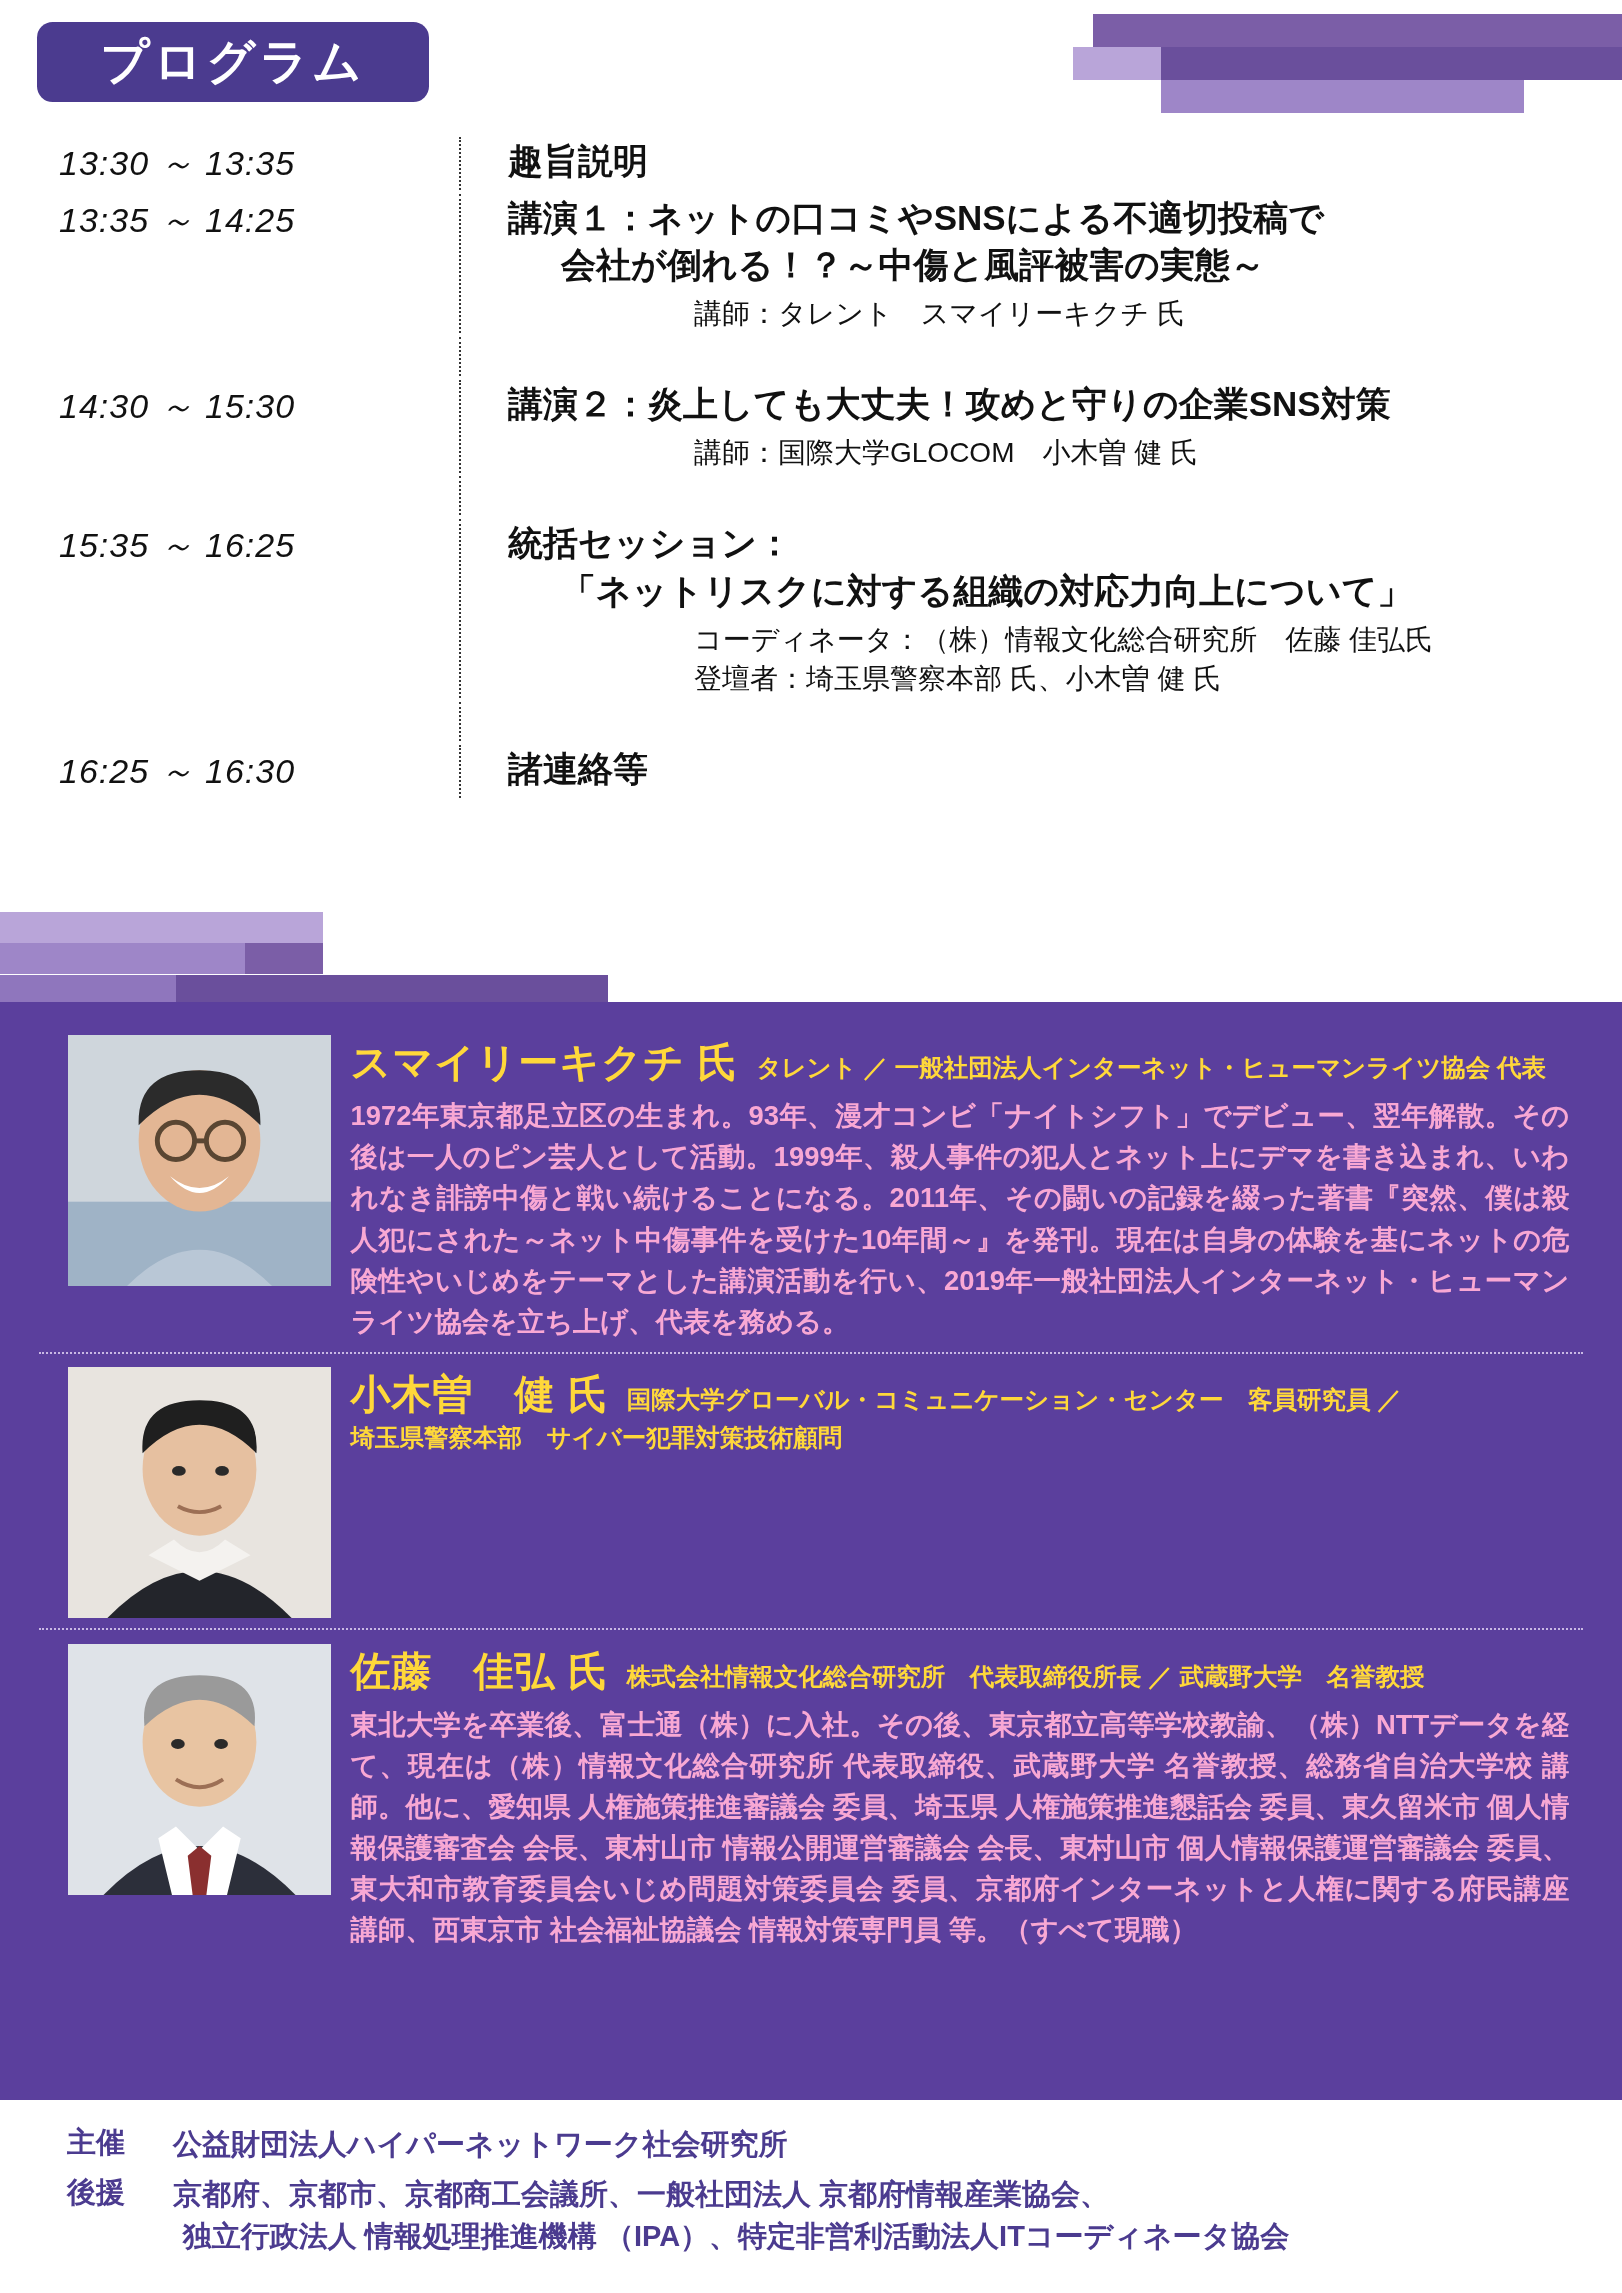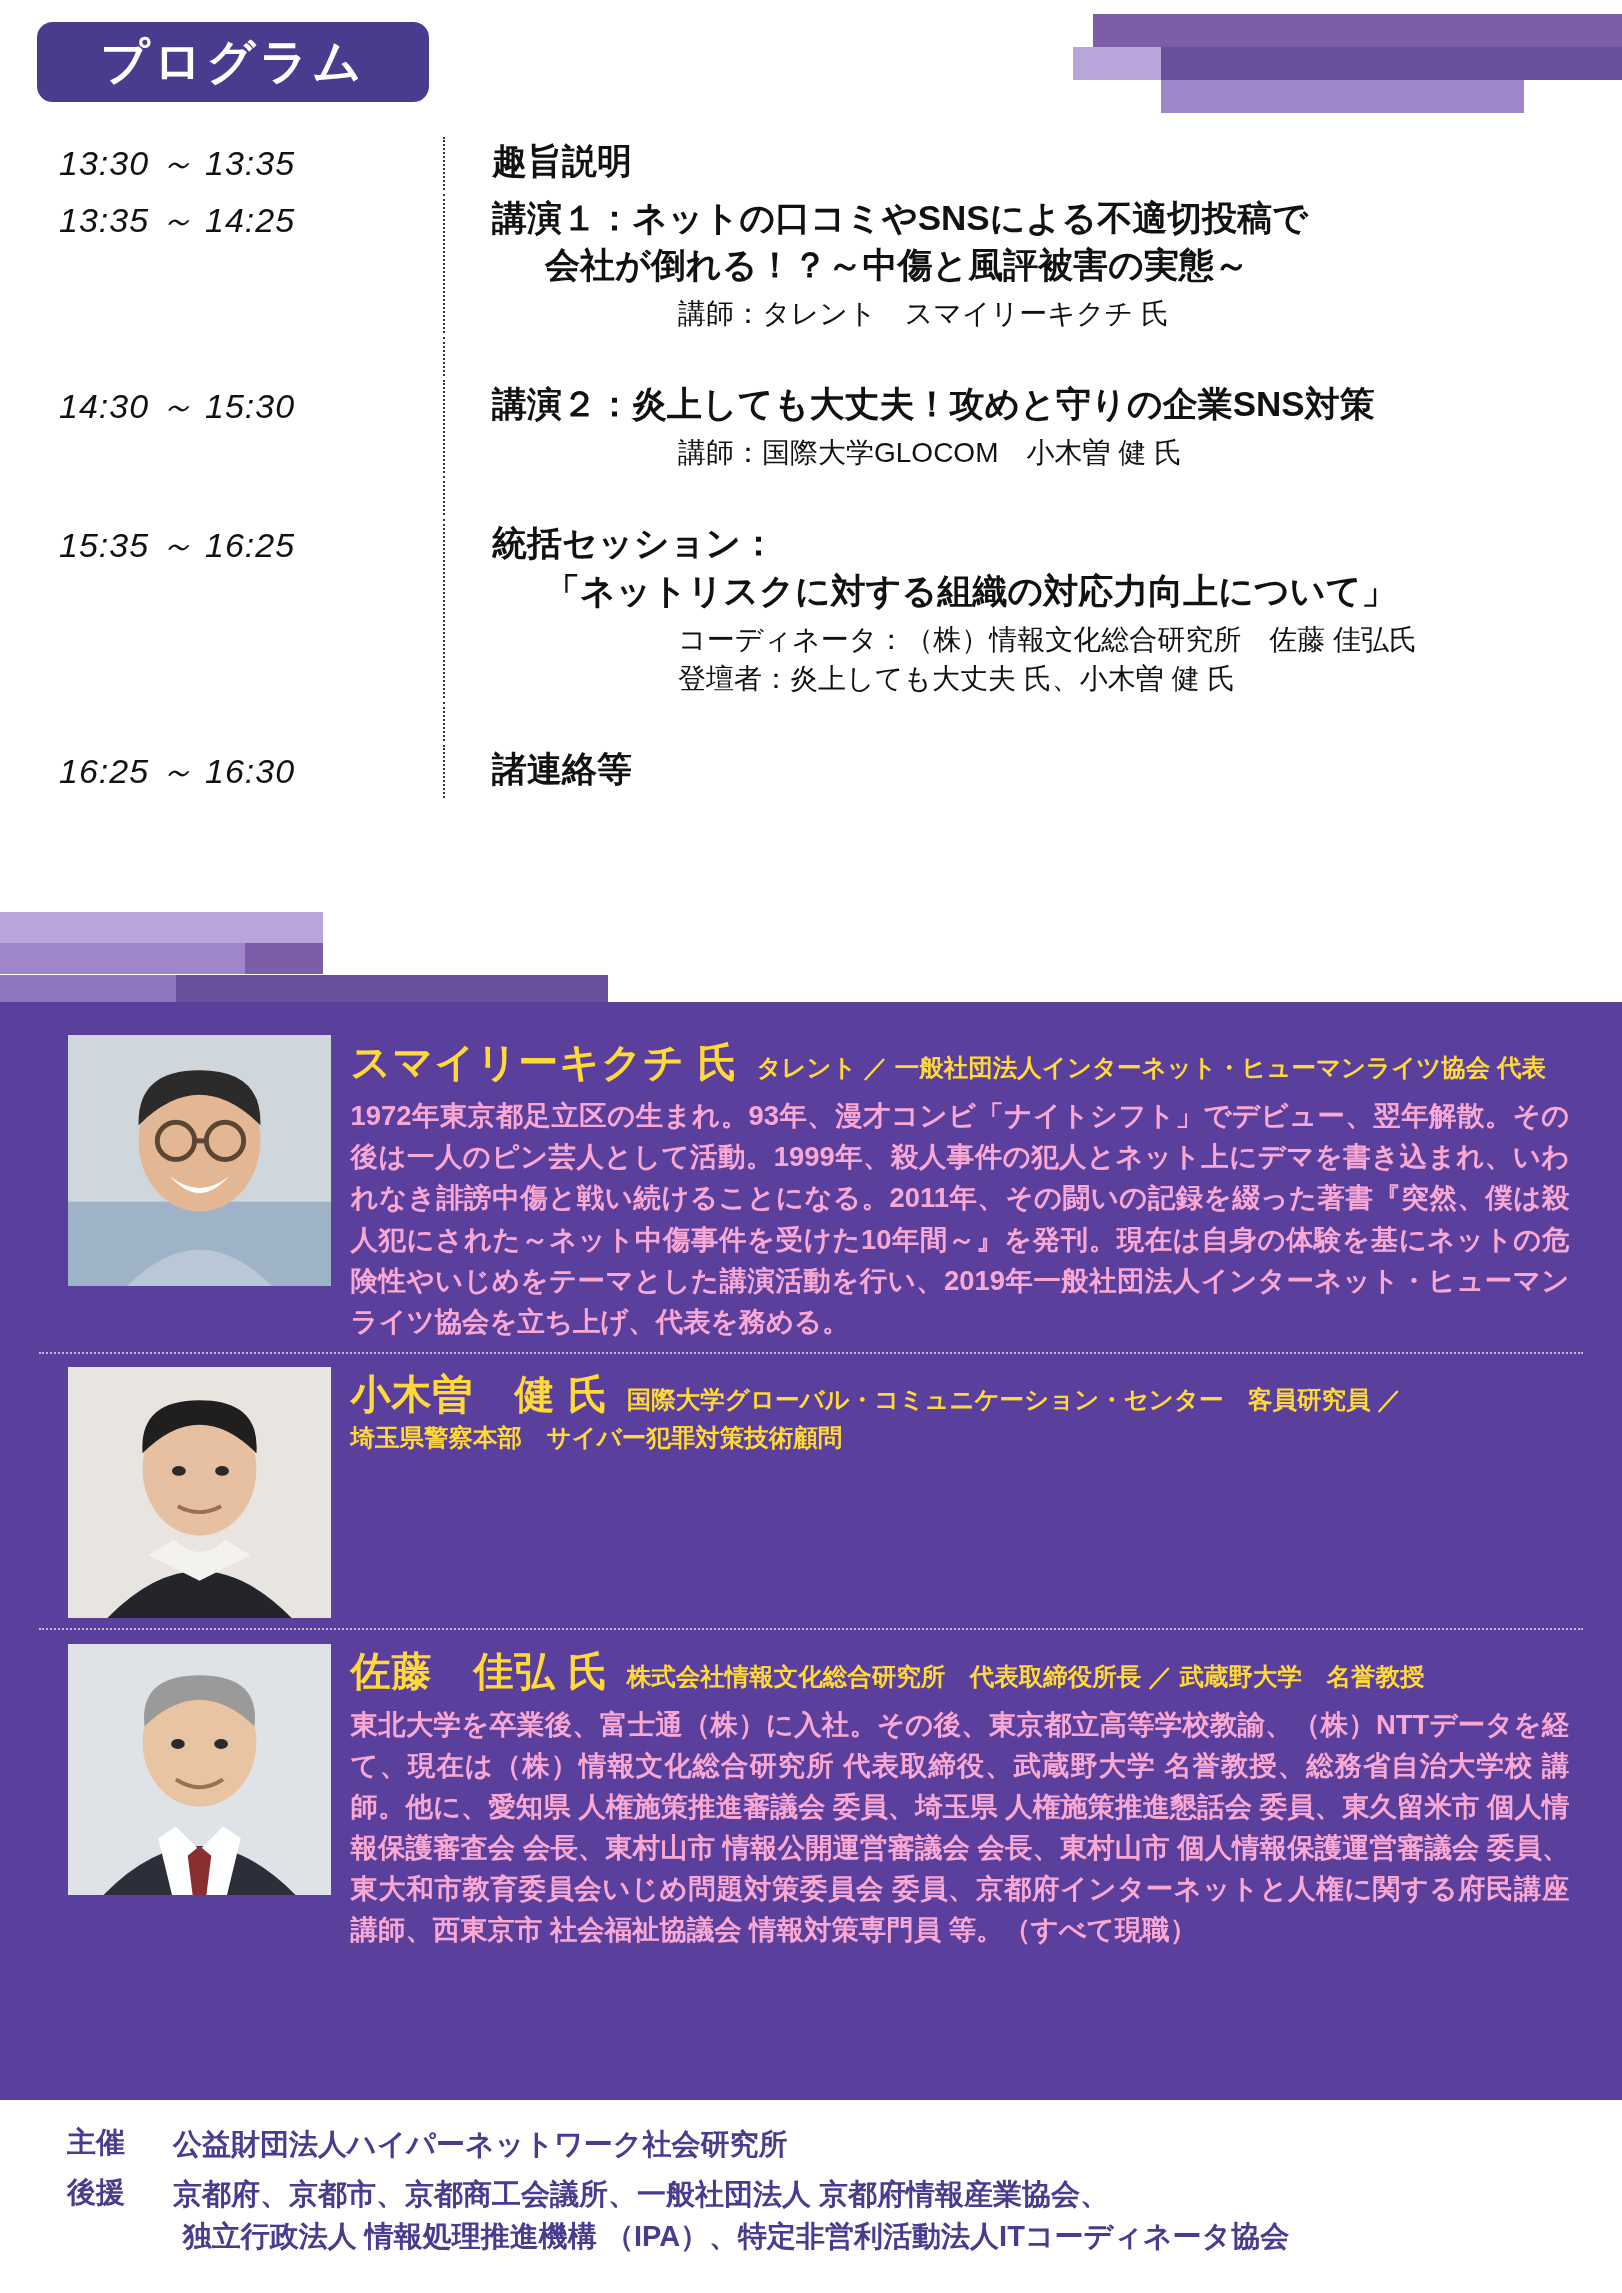--- a/index.html
+++ b/index.html
@@ -57,20 +57,21 @@
   .program {
     position: absolute;
     top: 137px;
     left: 59px;
     width: 1509px;
   }
   .prow {
     display: flex;
     align-items: flex-start;
     margin-bottom: 3.9px;
+    gap: 16px;
   }
   .ptime {
     width: 384px;
     flex: 0 0 384px;
     font-style: italic;
     font-size: 34px;
     color: #111;
     padding-top: 3.9px;
     text-align: left;
     letter-spacing: 1px;
@@ -253,21 +254,21 @@
   </div>
 
   <div class="prow">
     <div class="ptime">15:35 ～ 16:25</div>
     <div class="pbody">
       <div class="ptitle">統括セッション：</div>
       <div class="ptitle">
           <span class="indent">「ネットリスクに対する組織の対応力向上について」</span>
         </div>
       <div class="psub two">コーディネータ：（株）情報文化総合研究所　佐藤 佳弘氏</div>
-      <div class="psub two" style="margin-top:0">登壇者：炎上しても大丈夫 氏、小木曽 健 氏</div>
+      <div class="psub two" style="margin-top:0">登壇者：埼玉県警察本部 氏、小木曽 健 氏</div>
     </div>
   </div>
 
   <div class="prow spacer-row">
     <div class="ptime"></div>
     <div class="pbody"></div>
   </div>
 
   <div class="prow">
     <div class="ptime">16:25 ～ 16:30</div>

